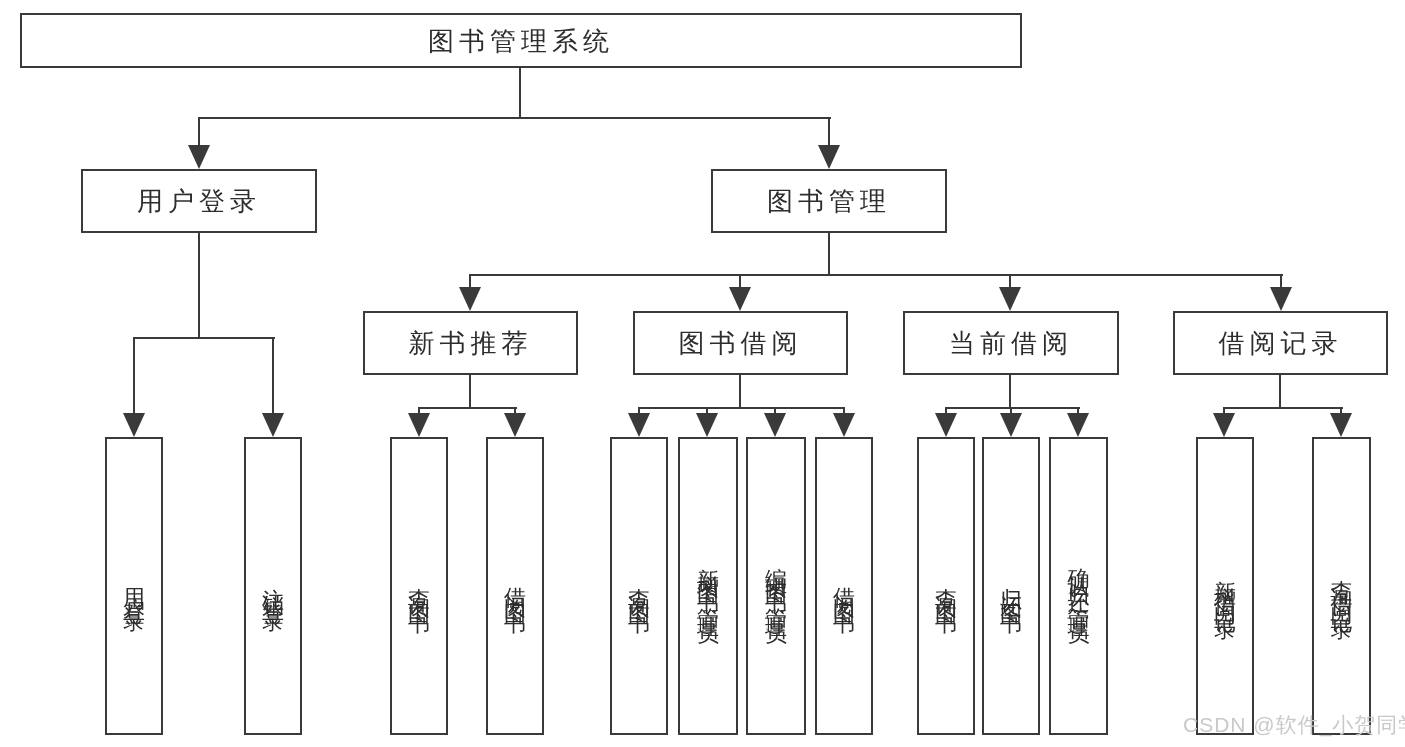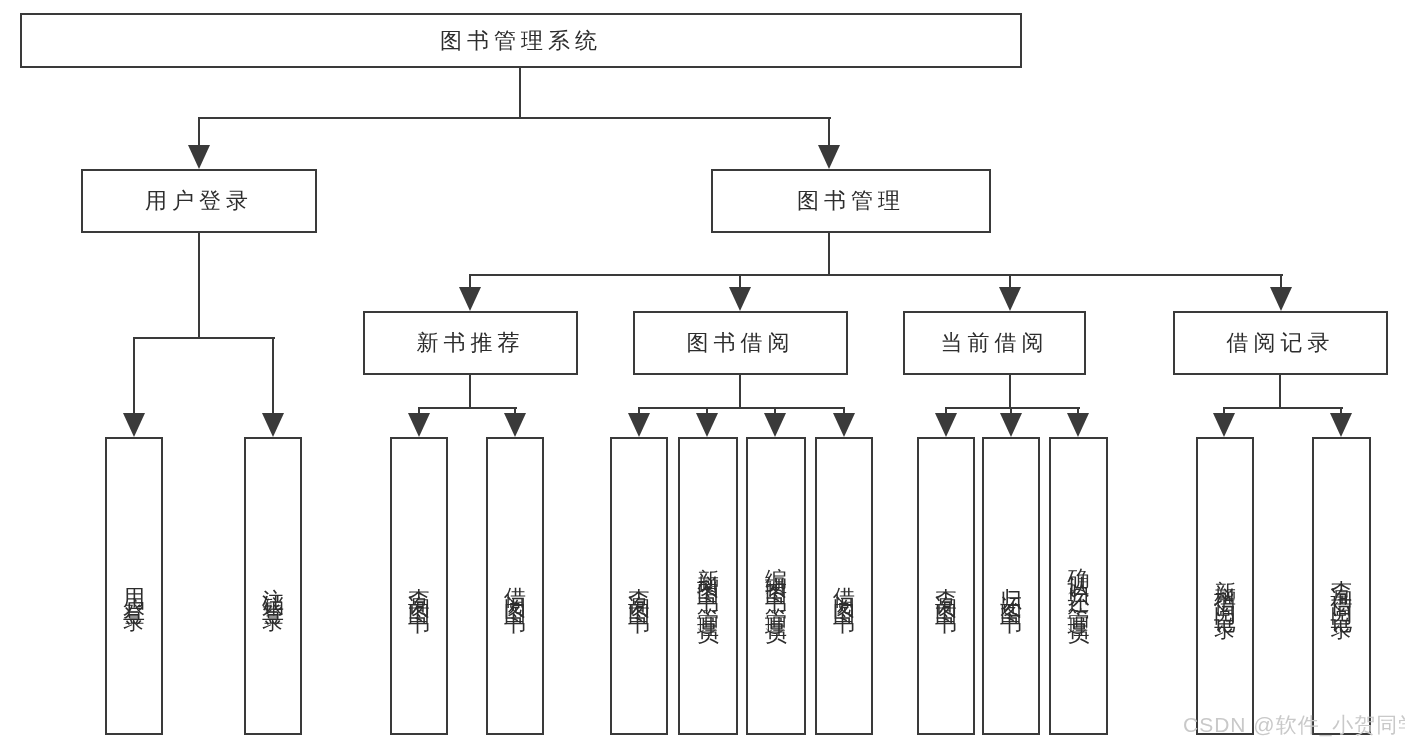--- a/index.html
+++ b/index.html
@@ -9,21 +9,21 @@
     --bg:#ffffff;
   }
   html,body{margin:0;padding:0;background:var(--bg);}
   .stage{
     position:relative;width:1405px;height:747px;background:var(--bg);
     overflow:hidden;font-family:"Liberation Sans",sans-serif;
   }
   .box{
     position:absolute;box-sizing:border-box;border:2px solid var(--line);
     background:#fff;display:flex;align-items:center;justify-content:center;
-    color:var(--text);font-size:22px;line-height:1;
+    color:var(--text);font-size:26px;line-height:1;
   }
   .hbox{letter-spacing:5px;white-space:nowrap;}
   .vbox{
     writing-mode:vertical-lr;text-orientation:mixed;
     letter-spacing:8px;font-size:22px;
   }
   .vl{position:absolute;width:2px;background:var(--line);}
   .hl{position:absolute;height:2px;background:var(--line);}
   .ah{
     position:absolute;width:0;height:0;
@@ -43,21 +43,21 @@
   <div class="box hbox" style="left:20px;top:13px;width:1002px;height:55px">图书管理系统</div>
 
   <div class="vl" style="left:519px;top:67px;height:52px"></div>
   <div class="hl" style="left:198px;top:117px;width:633px"></div>
   <div class="vl" style="left:198px;top:117px;height:30px"></div>
   <div class="ah" style="left:188px;top:145px"></div>
   <div class="vl" style="left:828px;top:117px;height:30px"></div>
   <div class="ah" style="left:818px;top:145px"></div>
 
   <div class="box hbox" style="left:81px;top:169px;width:236px;height:64px">用户登录</div>
-  <div class="box hbox" style="left:711px;top:169px;width:280px;height:64px">图书管理</div>
+  <div class="box hbox" style="left:711px;top:169px;width:236px;height:64px">图书管理</div>
 
   <div class="vl" style="left:198px;top:233px;height:106px"></div>
   <div class="hl" style="left:133px;top:337px;width:142px"></div>
   <div class="vl" style="left:133px;top:337px;height:78px"></div>
   <div class="ah" style="left:123px;top:413px"></div>
   <div class="vl" style="left:272px;top:337px;height:78px"></div>
   <div class="ah" style="left:262px;top:413px"></div>
 
   <div class="vl" style="left:828px;top:233px;height:43px"></div>
   <div class="hl" style="left:469px;top:274px;width:814px"></div>
@@ -65,21 +65,21 @@
   <div class="ah" style="left:459px;top:287px"></div>
   <div class="vl" style="left:739px;top:274px;height:15px"></div>
   <div class="ah" style="left:729px;top:287px"></div>
   <div class="vl" style="left:1009px;top:274px;height:15px"></div>
   <div class="ah" style="left:999px;top:287px"></div>
   <div class="vl" style="left:1280px;top:274px;height:15px"></div>
   <div class="ah" style="left:1270px;top:287px"></div>
 
   <div class="box hbox" style="left:633px;top:311px;width:215px;height:64px">图书借阅</div>
   <div class="box hbox" style="left:363px;top:311px;width:215px;height:64px">新书推荐</div>
-  <div class="box hbox" style="left:903px;top:311px;width:183px;height:64px">当前借阅</div>
+  <div class="box hbox" style="left:903px;top:311px;width:216px;height:64px">当前借阅</div>
   <div class="box hbox" style="left:1173px;top:311px;width:215px;height:64px">借阅记录</div>
 
   <div class="vl" style="left:469px;top:375px;height:34px"></div>
   <div class="hl" style="left:418px;top:407px;width:99px"></div>
   <div class="vl" style="left:418px;top:407px;height:8px"></div>
   <div class="ah" style="left:408px;top:413px"></div>
   <div class="vl" style="left:514px;top:407px;height:8px"></div>
   <div class="ah" style="left:504px;top:413px"></div>
 
   <div class="vl" style="left:739px;top:375px;height:34px"></div>

